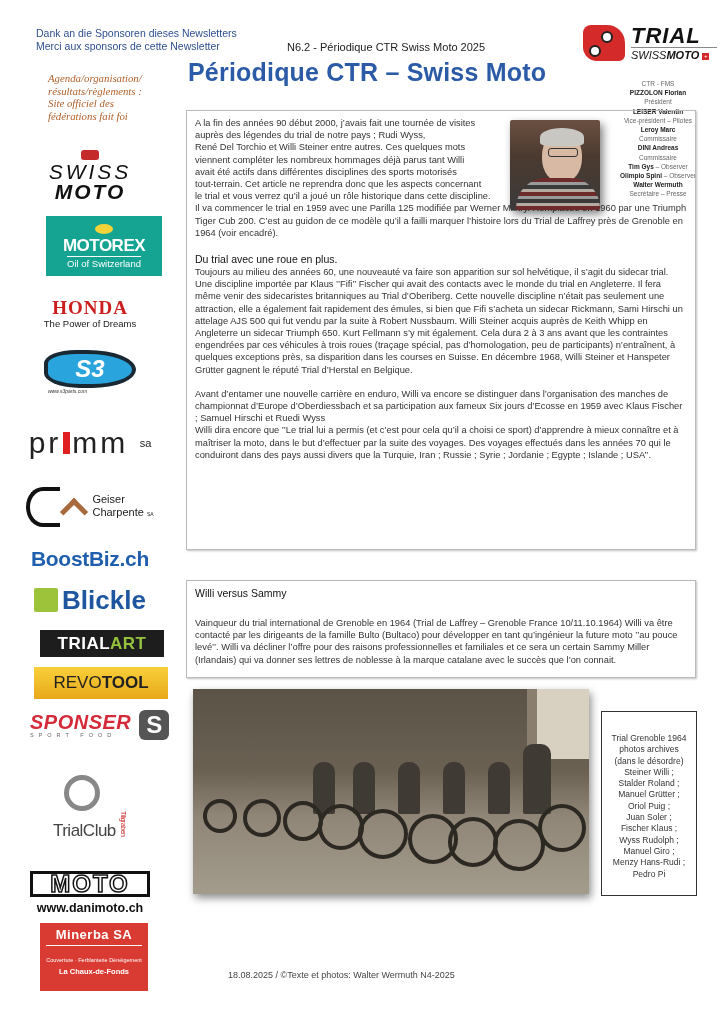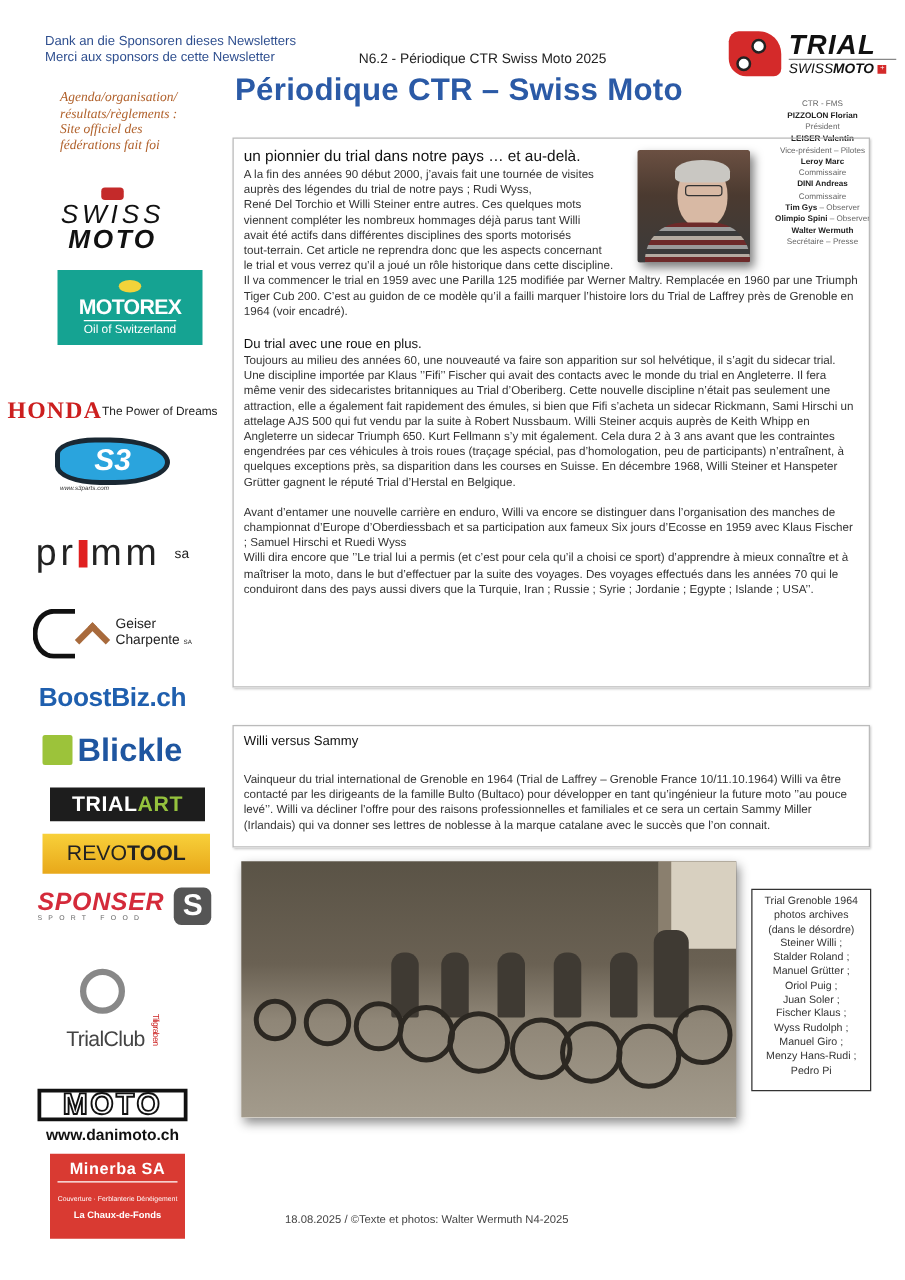--- a/index.html
+++ b/index.html
@@ -43,32 +43,32 @@
 
   .article2 { left: 186px; top: 580px; width: 510px; height: 98px; border: 1px solid #bbb; box-shadow: 1px 1px 2px rgba(0,0,0,0.25); padding: 6px 8px; }
   .article2 .h { font-size: 10.5px; line-height: 13px; color: #111; margin-bottom: 17px; }
 
   .photo { left: 193px; top: 689px; width: 396px; height: 205px; box-shadow: 2px 4px 8px rgba(0,0,0,0.45); overflow: hidden;
     background: linear-gradient(180deg, #5a5346 0%, #6a6153 40%, #8f8677 62%, #a39b8c 100%); }
   .photo .bldg { position: absolute; right: 0; top: 0; width: 62px; height: 70px; background: #d8d0c0; border-left: 10px solid #8a7f6e; }
   .photo .rider { position: absolute; bottom: 80px; width: 22px; height: 52px; background: #3f3a33; border-radius: 10px 10px 2px 2px; }
   .photo .wheel { position: absolute; border: 4px solid #2c2822; border-radius: 50%; }
 
-  .caption { left: 601px; top: 711px; width: 96px; height: 162px; border: 1px solid #333; background: #fff; text-align: center; font-size: 8.5px; line-height: 11.3px; color: #333; padding-top: 3px; }
+  .caption { left: 601px; top: 711px; width: 96px; height: 185px; border: 1px solid #333; background: #fff; text-align: center; font-size: 8.5px; line-height: 11.3px; color: #333; padding-top: 21px; }
 
   .footer { left: 228px; top: 970px; font-size: 9px; color: #444; }
 
   .sponsor { position: absolute; left: 0; width: 180px; display: flex; justify-content: center; align-items: center; }
   .swissmoto .w { font-size: 21px; font-style: italic; letter-spacing: 3px; color: #111; text-align: center; line-height: 20px; }
   .swissmoto .m { font-size: 21px; font-weight: 900; font-style: italic; color: #111; letter-spacing: 2px; text-align: center; line-height: 20px; }
   .motorex { left: 46px !important; width: 116px !important; height: 60px; background: #15a392; flex-direction: column; color: #fff; }
   .motorex .b { font-size: 17px; font-weight: 900; letter-spacing: -0.5px; }
   .motorex .s { font-size: 9.5px; border-top: 1px solid #fff; padding-top: 1px; }
   .motorex .drop { width: 18px; height: 10px; background: #f2d33a; border-radius: 50%; margin-bottom: 2px; }
-  .honda { flex-direction: row; margin-top: 16px; }
+  .honda { flex-direction: column; }
   .honda .b { font-family: "Liberation Serif", serif; font-weight: bold; font-size: 19px; color: #cc1f1f; letter-spacing: 1px; line-height: 20px; }
   .honda .s { font-size: 9.5px; color: #222; }
   .s3 .pill { width: 92px; height: 38px; border-radius: 40% 60% 55% 45%; background: #2aa4dd; border: 4px solid #1a2833; display: flex; align-items: center; justify-content: center; font-size: 24px; font-weight: 900; font-style: italic; color: #fff; }
   .primm { font-family: "Liberation Sans", sans-serif; font-size: 30px; color: #222; letter-spacing: 3px; font-weight: 300; }
   .primm .i { display: inline-block; width: 7px; height: 22px; background: #e02020; vertical-align: -2px; margin: 0 2px; }
   .primm small { font-size: 11px; letter-spacing: 0; }
   .geiser .arc { width: 34px; height: 40px; border: 4px solid #111; border-right: none; border-radius: 50% 0 0 50%; margin-right: 4px; }
   .geiser .roof { width: 20px; height: 20px; border-left: 5px solid #a86a3c; border-top: 5px solid #a86a3c; transform: rotate(45deg); margin: 10px 8px 0 0; }
   .geiser .t { font-size: 11px; line-height: 13px; color: #222; }
   .boost { font-size: 21px; font-weight: bold; color: #1f5fae; letter-spacing: -0.3px; }
@@ -131,21 +131,20 @@
     <div>Commissaire</div>
   <div><b>DINI Andreas</b></div>
     <div>Commissaire</div>
   <div><b>Tim Gys</b> <span>– Observer</span></div>
   <div><b>Olimpio Spini</b> <span>– Observer</span></div>
   <div><b>Walter Wermuth</b></div>
     <div>Secrétaire – Presse</div>
 </div>
 
 <div class="abs article1">
-  <div class="h">un pionnier du trial dans notre pays … et au-delà.</div>
   <div class="narrow">
     <p>A la fin des années 90 début 2000, j’avais fait une tournée de visites</p>
     <p>auprès des légendes du trial de notre pays ; Rudi Wyss,</p>
     <p>René Del Torchio et Willi Steiner entre autres. Ces quelques mots</p>
     <p>viennent compléter les nombreux hommages déjà parus tant Willi</p>
     <p>avait été actifs dans différentes disciplines des sports motorisés</p>
   </div>
   <p> tout-terrain. Cet article ne reprendra donc que les aspects concernant</p>
   <p> le trial et vous verrez qu’il a joué un rôle historique dans cette discipline.</p>
   <p>Il va commencer le trial en 1959 avec une Parilla 125 modifiée par Werner Maltry. Remplacée en 1960 par une Triumph Tiger Cub 200. C’est au guidon de ce modèle qu’il a failli marquer l’histoire lors du Trial de Laffrey près de Grenoble en 1964 (voir encadré).</p>

